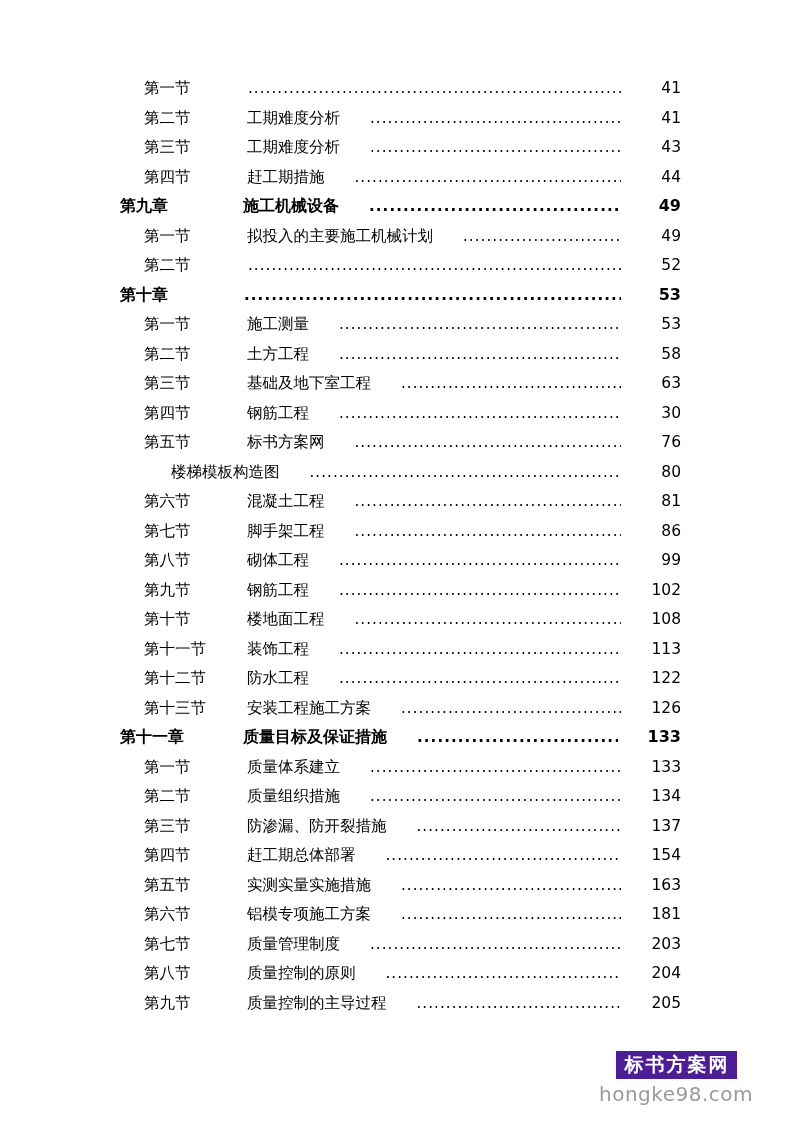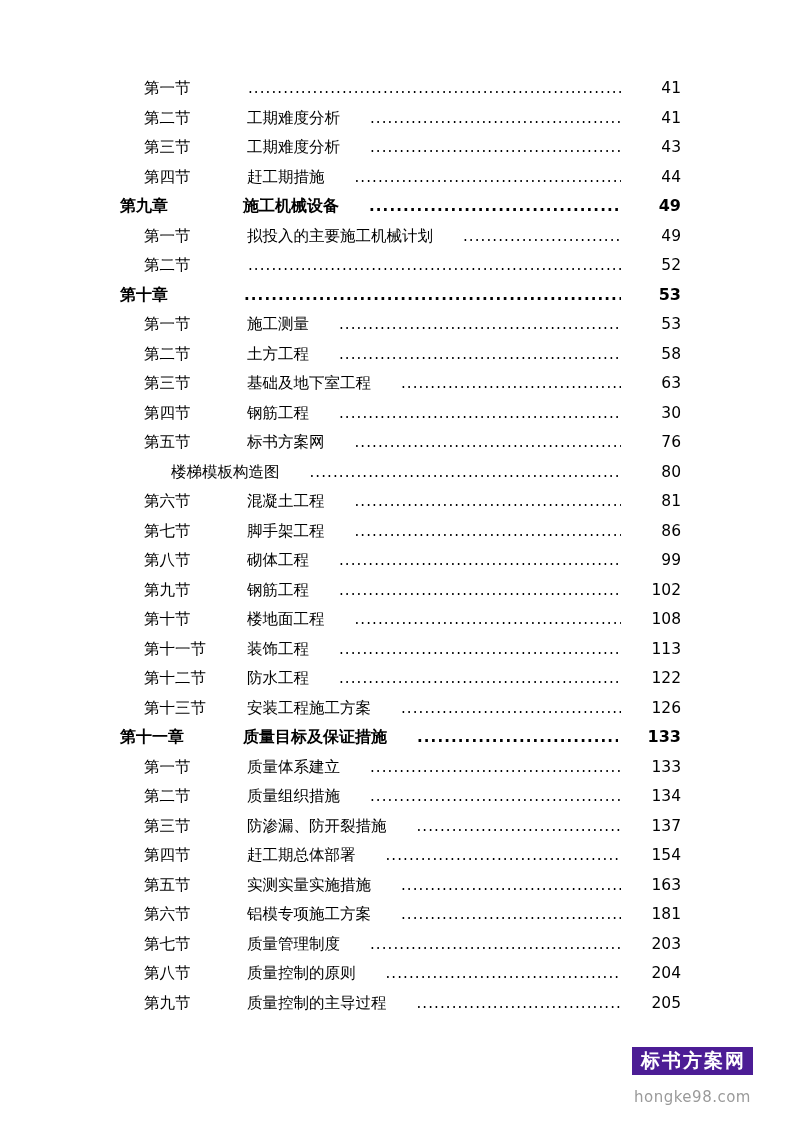--- a/index.html
+++ b/index.html
@@ -84,23 +84,23 @@
     color: #ffffff;
     font-size: 19px;
     font-weight: bold;
     letter-spacing: 2px;
     padding: 3px 7px 4px 9px;
     display: inline-block;
     line-height: 1.1;
   }
   .watermark .wm-bottom {
     color: #9a9a9a;
-    font-size: 15px;
+    font-size: 20px;
     letter-spacing: 0.5px;
-    margin-top: 13px;
+    margin-top: 3px;
     font-family: "DejaVu Sans", "Liberation Sans", sans-serif;
   }
 </style>
 </head>
 <body>
 
 <div class="page">
   <div class="toc" id="toc-container">
       <div class="toc-row level-section">
         <span class="toc-label">第一节</span>

